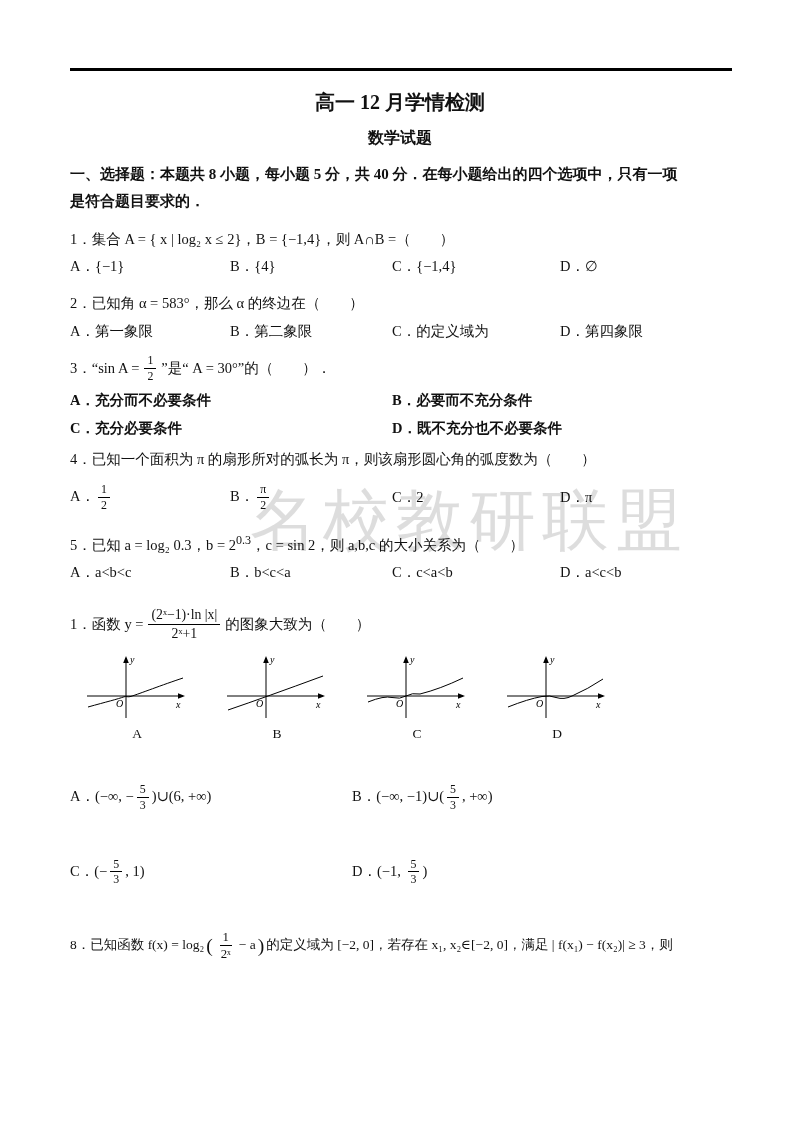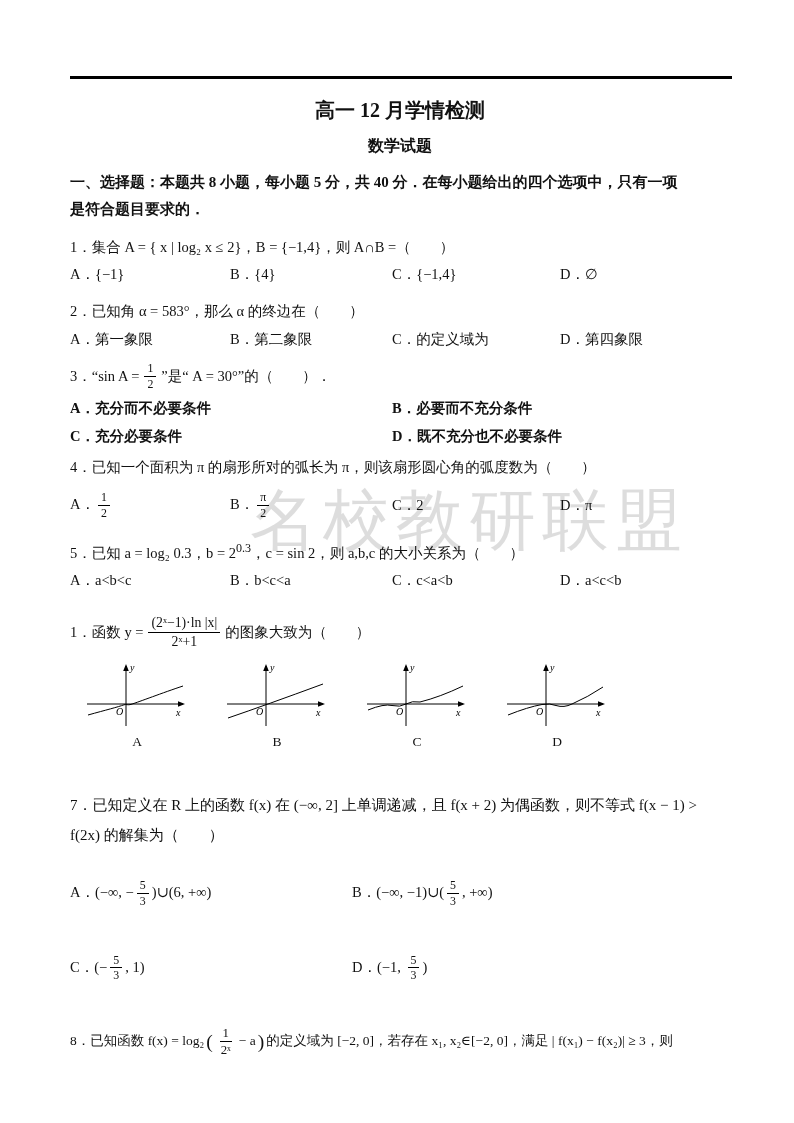--- a/index.html
+++ b/index.html
@@ -7,21 +7,21 @@
     width:794px;height:1123px;position:relative;overflow:hidden;
     background:#ffffff;color:#111;
     font-family:"Liberation Serif","DejaVu Serif",serif;
     font-size:14.5px;
   }
   .watermark{
     position:absolute;top:475px;left:250px;z-index:0;
     font-size:67px;letter-spacing:6px;color:#000;opacity:0.13;
     font-family:"DejaVu Serif",serif;white-space:nowrap;pointer-events:none;
   }
-  .content{position:relative;z-index:1;padding:8px 64px 0 70px;}
+  .content{position:relative;z-index:1;padding:0 64px 0 70px;}
   .top-rule{margin-top:68px;height:2.5px;background:#000;width:662px;}
   .title{font-size:20px;font-weight:bold;text-align:center;margin:18px 0 0;}
   .subtitle{font-size:16px;font-weight:bold;text-align:center;margin:12px 0 0;}
   .section-head{font-weight:bold;font-size:15px;margin:12px 0 0;line-height:1.85;}
   .question{margin-top:12px;}
   .q2{margin-top:16px;} .q3{margin-top:12px;} .q4{margin-top:10px;}
   .q5{margin-top:14px;} .q6{margin-top:24px;} .q7{margin-top:40px;} .q8{margin-top:42px;}
   .stem{margin:0;line-height:1.55;}
   .stem-flex{display:flex;align-items:center;flex-wrap:wrap;gap:2px;}
   .options{margin-top:7px;}
@@ -188,21 +188,20 @@
             <text x="46" y="11">y</text>
             <text x="32" y="55">O</text>
           </svg>
           <span class="graph-label">D</span>
         </div>
 
       </div>
     </div>
 
     <div class="question q7">
-      <p class="stem q7stem">7．已知定义在 R 上的函数 f(x) 在 (−∞, 2] 上单调递减，且 f(x + 2) 为偶函数，则不等式 f(x − 1) &gt; f(2x) 的解集为（　　）</p>
       <div class="q7opts">
         <span class="opt"><span>A．</span><span>(−∞, −</span><span class="frac">
               <span class="fnum">5</span>
               <span class="fden">3</span>
             </span><span>)∪(6, +∞)</span></span>
         <span class="opt"><span>B．</span><span>(−∞, −1)∪(</span><span class="frac">
               <span class="fnum">5</span>
               <span class="fden">3</span>
             </span><span>, +∞)</span></span>
         <span class="opt"><span>C．</span><span>(−</span><span class="frac">

